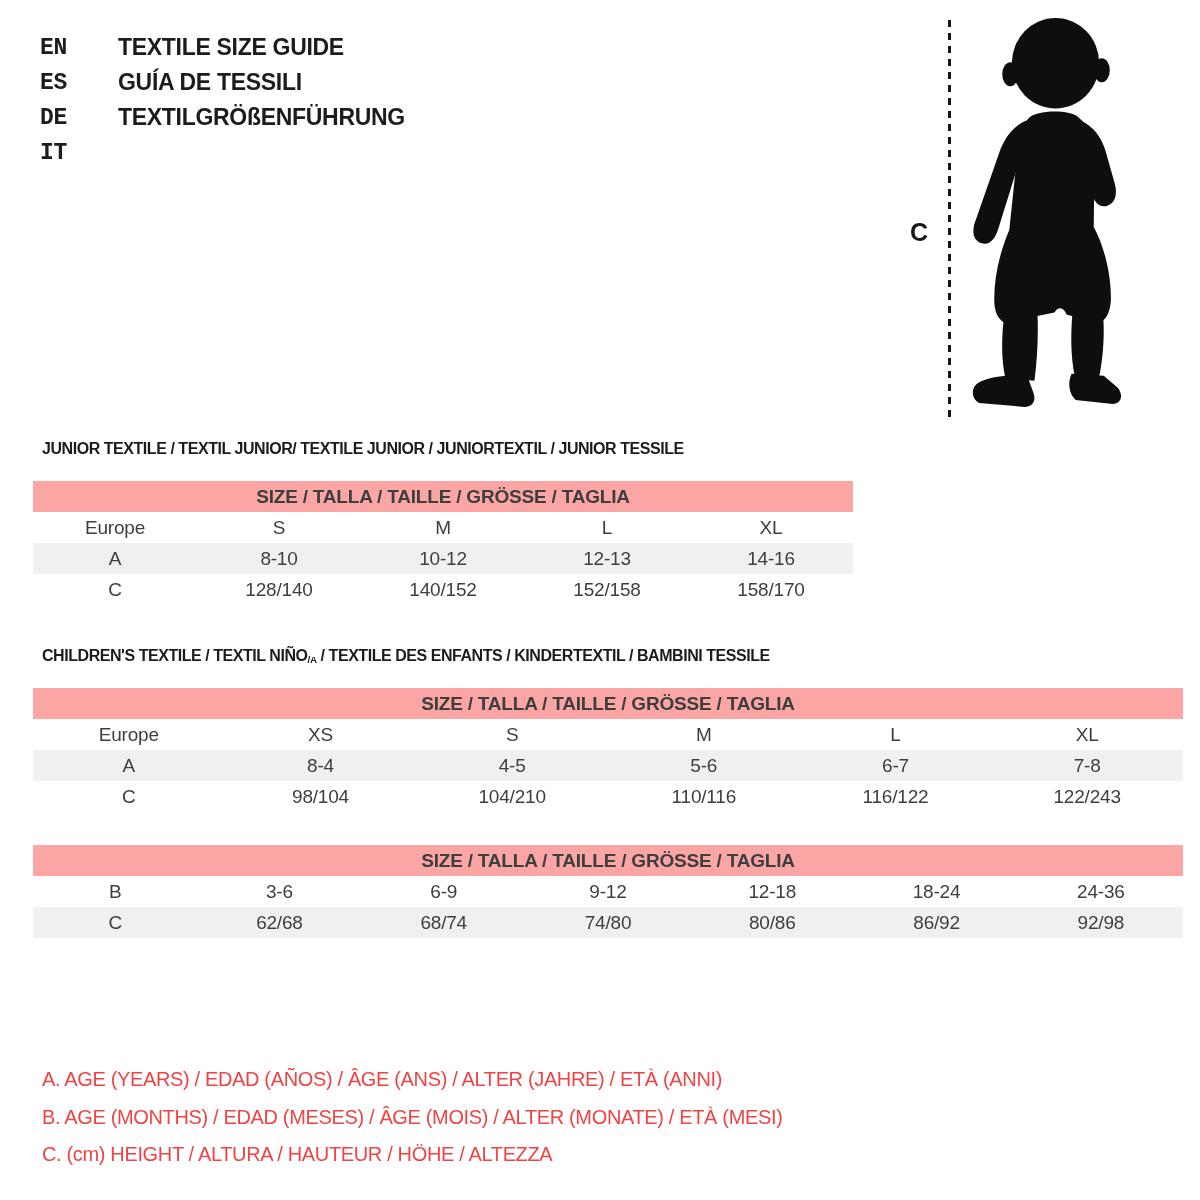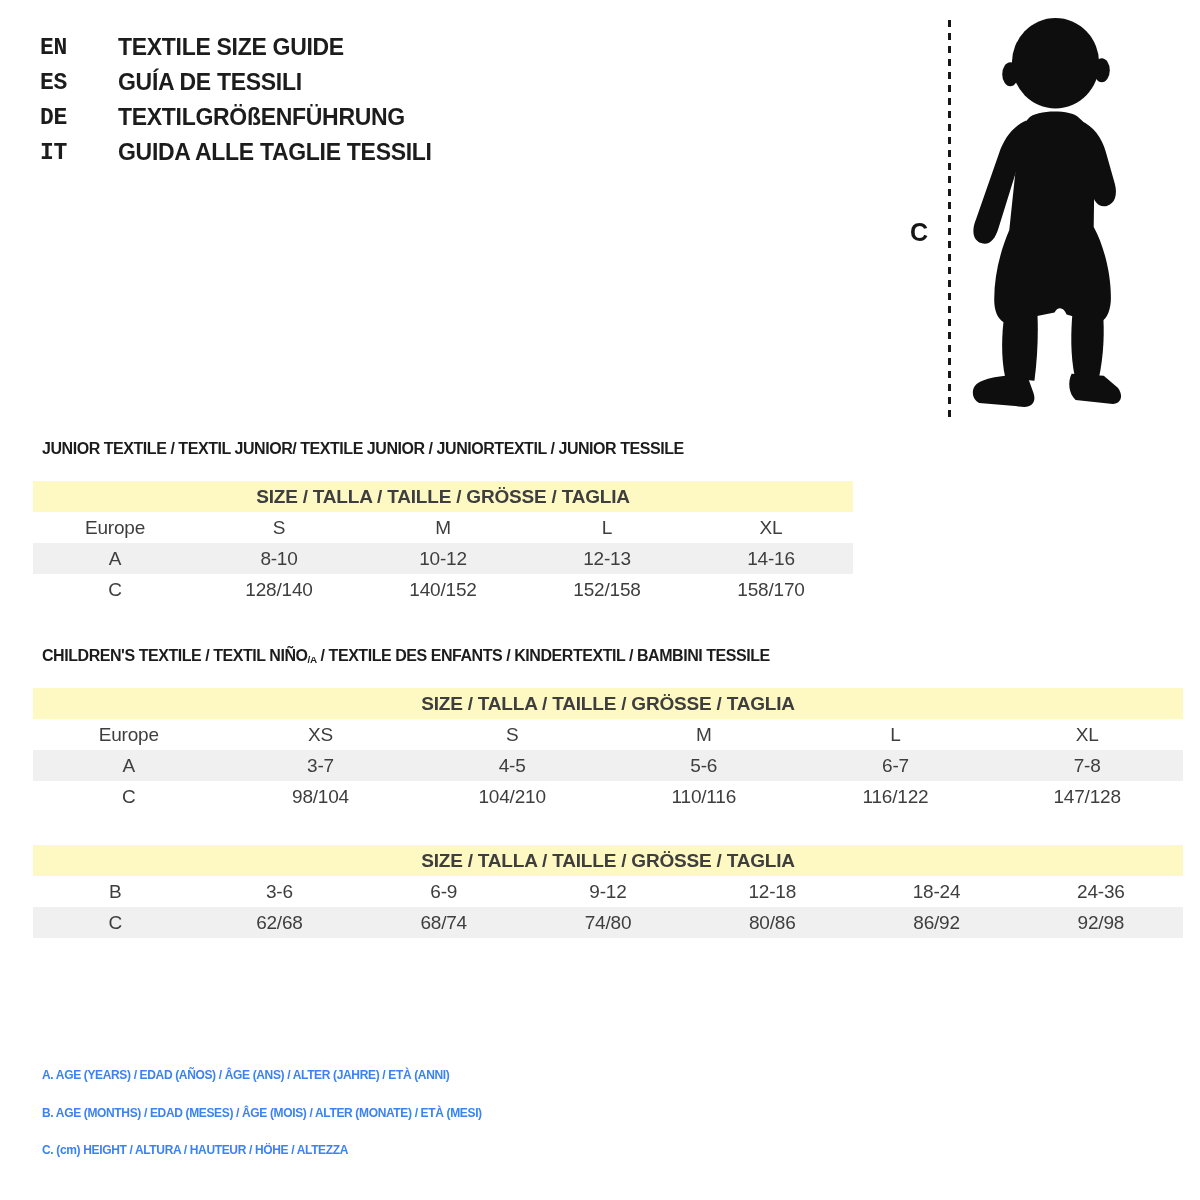--- a/index.html
+++ b/index.html
@@ -30,31 +30,31 @@
   .sec-babies{top:845px;width:1150px;}
   .sec-title{font-size:16px;font-weight:700;color:#1c1c1c;letter-spacing:-0.45px;
     padding-left:9px;height:44px;line-height:24px;white-space:nowrap;}
   .sec-babies .sec-title{height:82px;line-height:33px;}
   .title-line{white-space:nowrap;}
   .t-sub{font-size:62%;vertical-align:-0.25em;}
 
   table.sizes-table{border-collapse:collapse;table-layout:fixed;width:100%;}
   table.sizes-table td{height:31px;font-size:19px;color:#3e3e3e;text-align:center;
     vertical-align:middle;padding:0;letter-spacing:-0.2px;}
-  td.bar{background:#fef9c3;text-align:left;padding-left:8px;font-weight:700;
+  td.bar{background:#fca5a5;text-align:left;padding-left:8px;font-weight:700;
     font-size:19px;color:#4a4a4a;letter-spacing:-0.3px;}
   td.rowlabel{text-align:left;padding-left:8px;}
   tr.shaded td{background:#f0f0f0;}
   .sec-junior col.c-label{width:107px;}
   .sec-children col.c-label{width:111px;}
   .sec-babies col.c-label{width:110px;}
 
   
   .legend{position:absolute;left:42px;top:1068px;}
-  .legend-line{height:37.5px;font-size:12px;font-weight:700;color:#3b82f6;
+  .legend-line{height:37.5px;font-size:20px;font-weight:400;color:#ef4444;
     letter-spacing:-0.35px;white-space:nowrap;}
 </style>
 </head>
 <body>
 
 <div class="page">
 
   <div class="lang-list" id="langList">
       <div class="lang-row">
         <span class="lang-code">EN</span>
@@ -63,21 +63,20 @@
       <div class="lang-row">
         <span class="lang-code">ES</span>
         <span class="lang-title">GUÍA DE TESSILI</span>
       </div>
       <div class="lang-row">
         <span class="lang-code">DE</span>
         <span class="lang-title">TEXTILGRÖßENFÜHRUNG</span>
       </div>
       <div class="lang-row">
         <span class="lang-code">IT</span>
-        <span class="lang-title">GUIDA ALLE TAGLIE TESSILI</span>
       </div>
     </div>
 
   <span class="c-label">C</span>
   <div class="dash-line"></div>
 
   <svg class="baby-svg" viewBox="0 0 175 400" aria-hidden="true">
     <g fill="#0e0e0e">
 
       <ellipse cx="91" cy="45" rx="43.5" ry="45"></ellipse>
@@ -166,33 +165,33 @@
             <tr>
               <td class="rowlabel">Europe</td>
               <td>XS</td>
               <td>S</td>
               <td>M</td>
               <td>L</td>
               <td>XL</td>
             </tr>
             <tr class="shaded">
               <td class="rowlabel">A</td>
-              <td>3-7</td>
+              <td>8-4</td>
               <td>4-5</td>
               <td>5-6</td>
               <td>6-7</td>
               <td>7-8</td>
             </tr>
             <tr>
               <td class="rowlabel">C</td>
               <td>98/104</td>
               <td>104/210</td>
               <td>110/116</td>
               <td>116/122</td>
-              <td>147/128</td>
+              <td>122/243</td>
             </tr>
           </tbody>
         </table>
       </div>
       <div class="section sec-babies">
         <table class="sizes-table">
           <colgroup>
             <col class="c-label">
             <col>
             <col>

